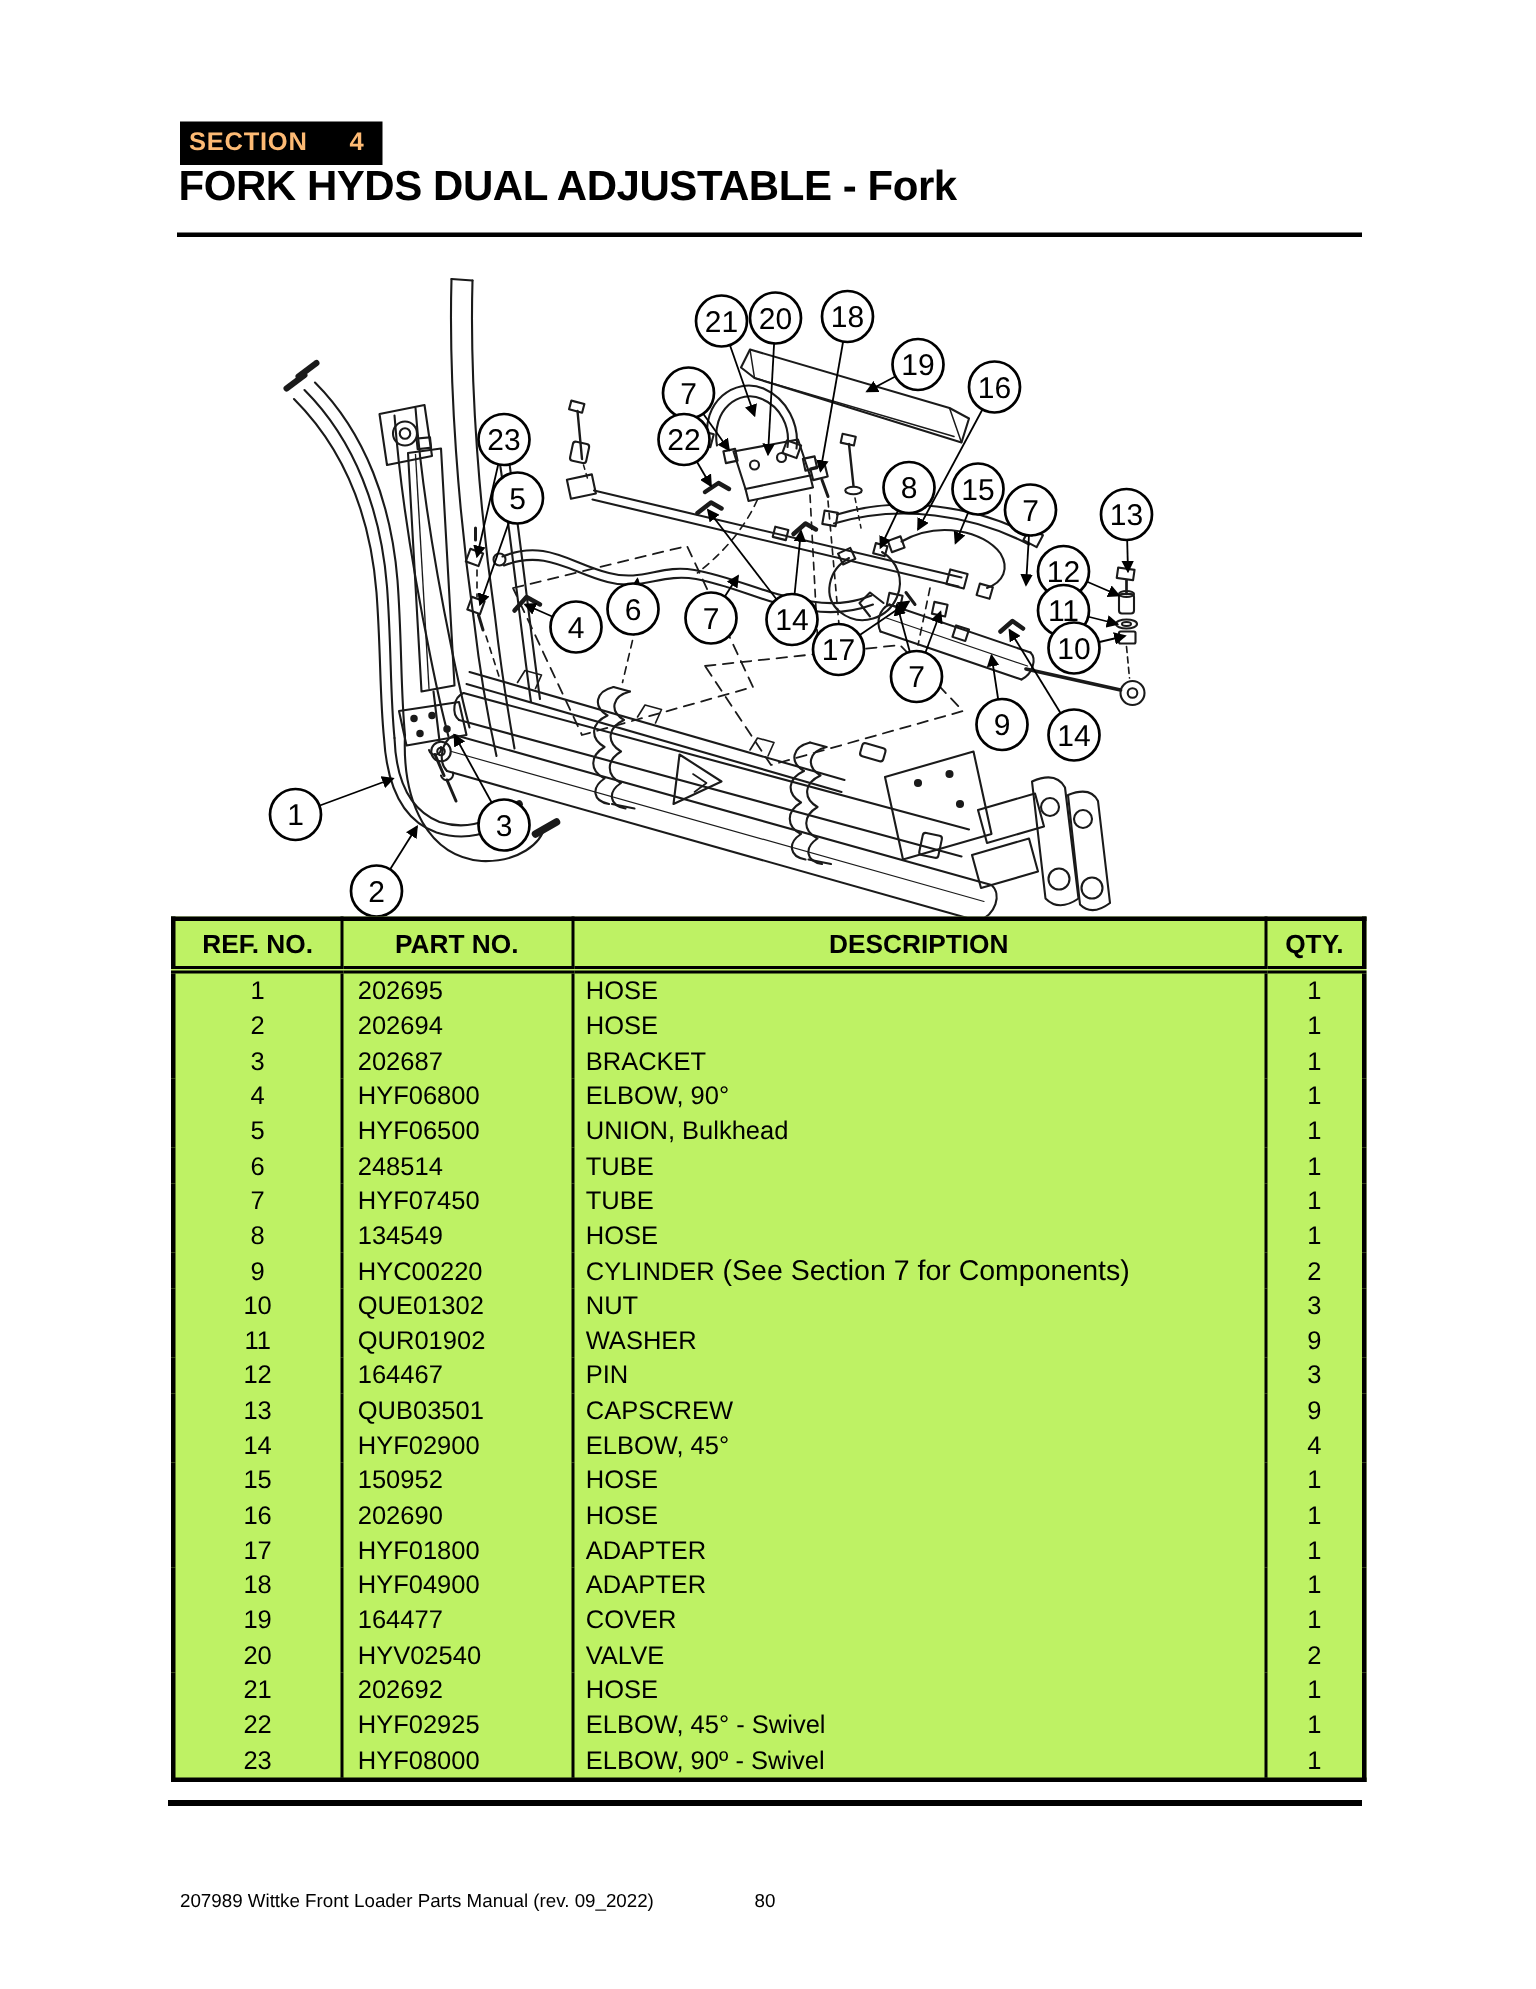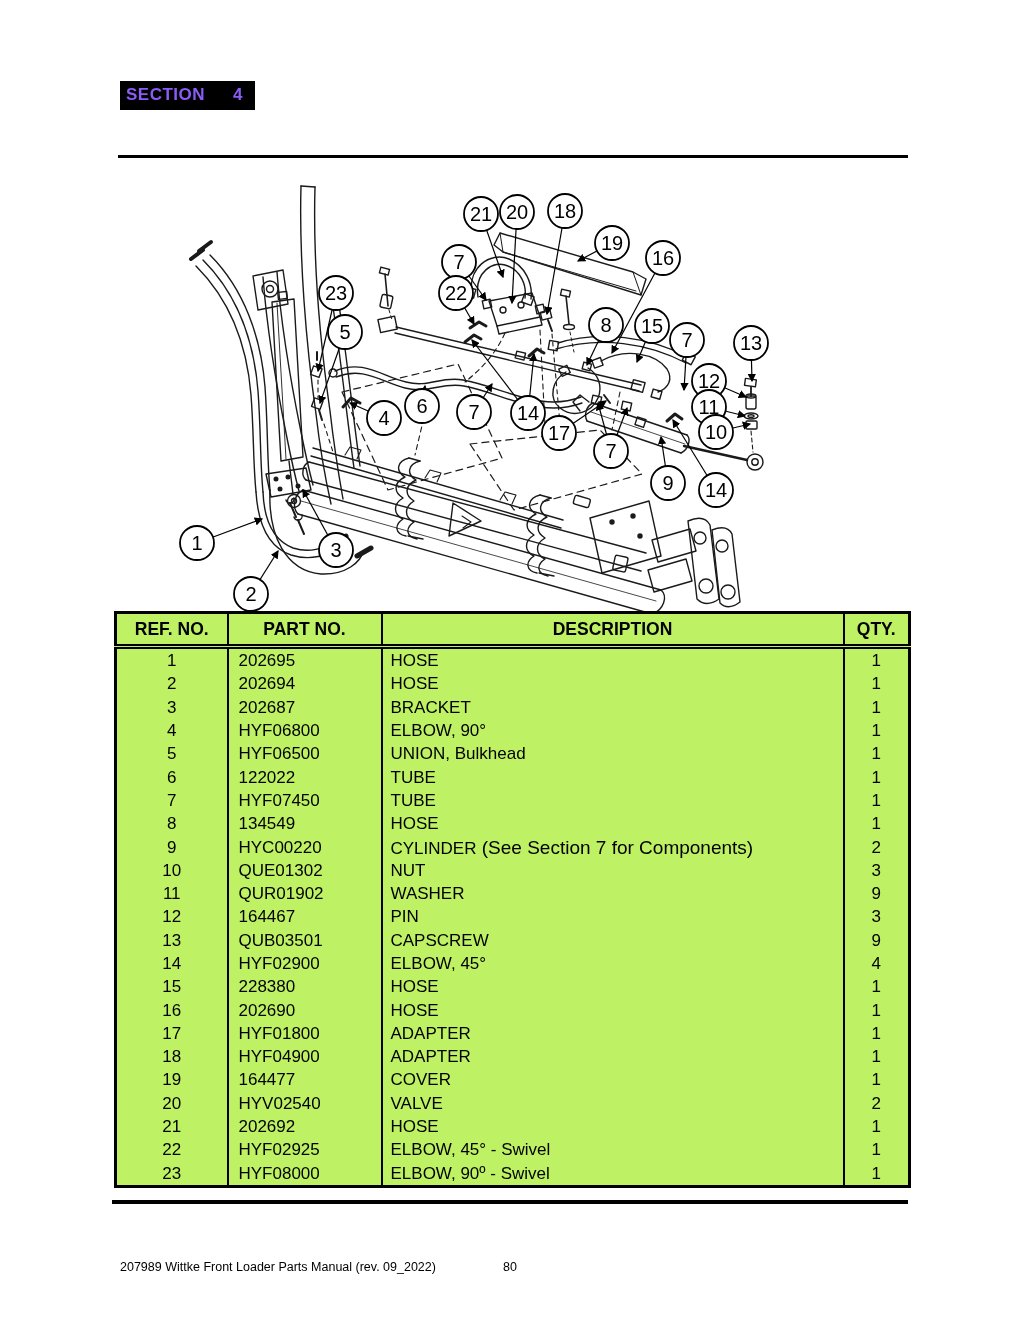--- a/index.html
+++ b/index.html
@@ -1,18 +1,18 @@
 <!DOCTYPE html>
 <html><head>
 <meta charset="utf-8">
 <style>
   html,body{margin:0;padding:0;background:#e8e8e8;}
   .page{position:relative;width:1024px;height:1326px;background:#fff;margin:0 auto;
         font-family:"Liberation Sans",sans-serif;color:#000;overflow:hidden;}
-  .badge{position:absolute;left:120px;top:81px;background:#000;color:#8b5cf6;
+  .badge{position:absolute;left:120px;top:81px;background:#000;color:#fdba74;
          font-weight:bold;font-size:17px;padding:4px 12px 5px 6px;letter-spacing:.5px;}
   .badge .num{margin-left:28px;}
   .title{position:absolute;left:119px;top:108px;margin:0;font-size:28px;font-weight:bold;
          letter-spacing:-.3px;white-space:nowrap;}
   .title-rule{position:absolute;left:118px;top:155px;width:790px;height:3px;background:#000;}
   svg.diagram{position:absolute;left:0;top:0;width:1024px;height:1326px;pointer-events:none;}
   .art{stroke:#1a1a1a;fill:none;stroke-width:1.4;stroke-linecap:round;stroke-linejoin:round;}
   .leader{stroke:#000;stroke-width:1.2;}
   .balloon{fill:#fff;stroke:#000;stroke-width:1.8;}
   .balloon-num{font-size:20px;fill:#000;text-anchor:middle;font-family:"Liberation Sans",sans-serif;}
@@ -34,20 +34,21 @@
 </style>
 </head>
 <body>
 
 <div class="page">
 
   <div class="badge">
     <span>SECTION</span><span class="num">4</span>
   </div>
 
+  <h1 class="title">FORK HYDS DUAL ADJUSTABLE - Fork</h1>
   <div class="title-rule"></div>
 
   <svg class="diagram" viewBox="0 0 1024 1326">
     <defs>
       <marker id="arr" markerWidth="7" markerHeight="7" refX="6" refY="3.5" orient="auto">
         <path d="M0,0 L7,3.5 L0,7 Z" fill="#000"></path>
       </marker>
     </defs>
 
     <g class="art">
@@ -415,21 +416,21 @@
           <td class="qty">1</td>
         </tr>
         <tr>
           <td class="ref">5</td>
           <td class="part">HYF06500</td>
           <td class="desc"><span>UNION, Bulkhead</span></td>
           <td class="qty">1</td>
         </tr>
         <tr>
           <td class="ref">6</td>
-          <td class="part">122022</td>
+          <td class="part">248514</td>
           <td class="desc"><span>TUBE</span></td>
           <td class="qty">1</td>
         </tr>
         <tr>
           <td class="ref">7</td>
           <td class="part">HYF07450</td>
           <td class="desc"><span>TUBE</span></td>
           <td class="qty">1</td>
         </tr>
         <tr>
@@ -469,21 +470,21 @@
           <td class="qty">9</td>
         </tr>
         <tr>
           <td class="ref">14</td>
           <td class="part">HYF02900</td>
           <td class="desc"><span>ELBOW, 45°</span></td>
           <td class="qty">4</td>
         </tr>
         <tr>
           <td class="ref">15</td>
-          <td class="part">228380</td>
+          <td class="part">150952</td>
           <td class="desc"><span>HOSE</span></td>
           <td class="qty">1</td>
         </tr>
         <tr>
           <td class="ref">16</td>
           <td class="part">202690</td>
           <td class="desc"><span>HOSE</span></td>
           <td class="qty">1</td>
         </tr>
         <tr>

